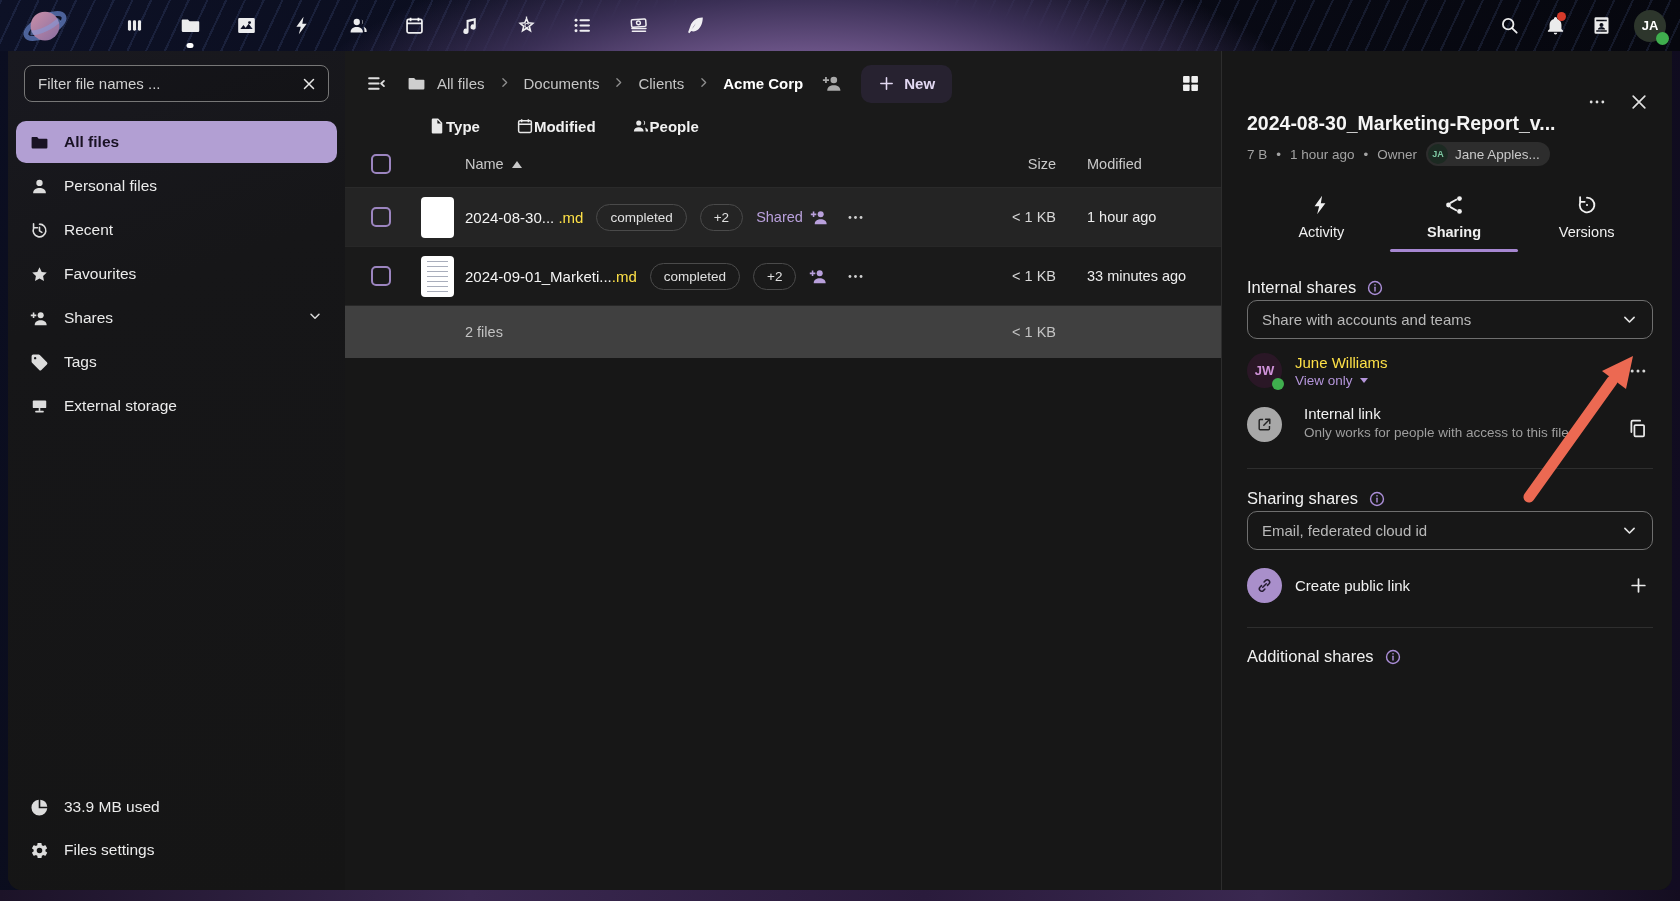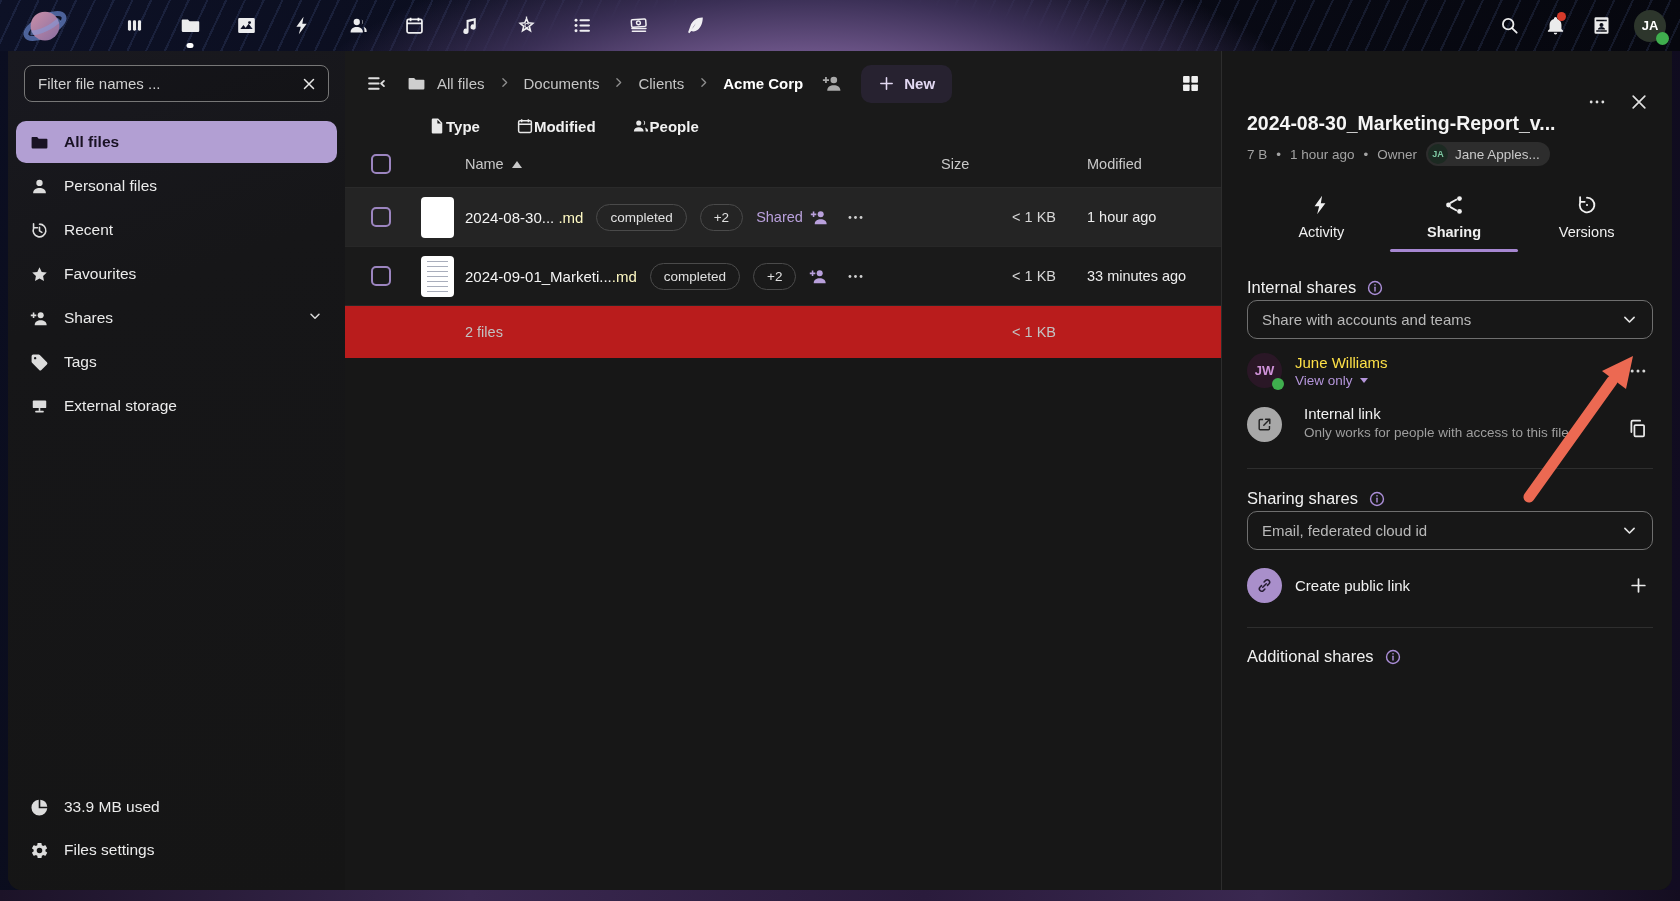--- a/index.html
+++ b/index.html
@@ -92,42 +92,42 @@
   .chip { display:flex; align-items:flex-end; color:#f2f2f2; font-size:15px; font-weight:bold; cursor:pointer; }
   .chip svg { width:18px; height:18px; color:#e8e8e8; }
 
   .tbl-head { display:grid; grid-template-columns:56px 56px 1fr 115px 165px; align-items:center;
               height:47px; border-bottom:1px solid #2a2a2a; color:#c9c9c9; font-size:14.5px;
               padding-left:8px; flex:0 0 auto; }
   .cb { width:20px; height:20px; border:2px solid #9c85c0; border-radius:5px; margin:0 auto; cursor:pointer; }
   .th-name { grid-column:3; display:flex; align-items:center; gap:8px; cursor:pointer; }
   .sort-tri { width:0; height:0; border-left:5.5px solid transparent; border-right:5.5px solid transparent;
               border-bottom:7px solid #c9c9c9; }
-  .th-size { grid-column:4; cursor:pointer; }
+  .th-size { grid-column:4; text-align:right; cursor:pointer; }
   .th-mod { grid-column:5; padding-left:31px; cursor:pointer; }
 
   .file-row { display:grid; grid-template-columns:56px 56px 1fr 115px 165px; align-items:center;
               height:59px; border-bottom:1px solid #272727; padding-left:8px; flex:0 0 auto; }
   .file-row.selected { background:#242424; }
   .thumb { width:33px; height:41px; background:#fff; border-radius:4px; margin:0 auto; position:relative; }
   .thumb.doc::after { content:""; position:absolute; inset:5px 6px; 
       background:repeating-linear-gradient(to bottom,#a9aebc 0 1.5px,transparent 1.5px 5px); }
   .name-cell { display:flex; align-items:center; gap:13px; min-width:0; }
   .fname { font-size:15px; color:#f4f4f4; white-space:nowrap; cursor:pointer; }
-  .fext { color:#fef9c3; }
+  .fext { color:#fde047; }
   .pill { border:1px solid #4a4a4a; border-radius:15px; padding:5px 13px; font-size:13.5px; color:#e0e0e0; white-space:nowrap; }
   .shared-link { display:flex; align-items:center; gap:7px; color:#b9a0dc; font-size:14.5px; cursor:pointer; }
   .shared-link svg { width:19px; height:19px; }
   .dots-btn { color:#d0d0d0; width:28px; height:28px; }
   .dots-btn svg { width:19px; height:19px; }
   .cell-size { text-align:right; font-size:14.5px; color:#d6d6d6; }
   .cell-mod { padding-left:31px; font-size:14.5px; color:#ededed; }
 
   .summary-row { display:grid; grid-template-columns:56px 56px 1fr 115px 165px; align-items:center;
-                 height:52px; padding-left:8px; color:#c2c2c2; font-size:14.5px; background:#b91c1c; flex:0 0 auto; }
+                 height:52px; padding-left:8px; color:#c2c2c2; font-size:14.5px; background:#404040; flex:0 0 auto; }
   .summary-count { grid-column:3; }
   .summary-size { grid-column:4; text-align:right; }
   .main-rest { flex:1 1 auto; background:#171717; }
 
   
   .panel { width:451px; flex:0 0 auto; border-left:1px solid #2d2d2d; background:#171717;
            padding:0 19px 0 25px; display:flex; flex-direction:column; overflow:hidden; }
   .panel-title-row { display:flex; align-items:center; margin-top:17px; gap:14px; }
   .panel-title { font-size:19.5px; font-weight:bold; color:#f5f5f5; white-space:nowrap; overflow:hidden;
                  text-overflow:ellipsis; flex:1 1 auto; min-width:0;margin-top:44px; }

